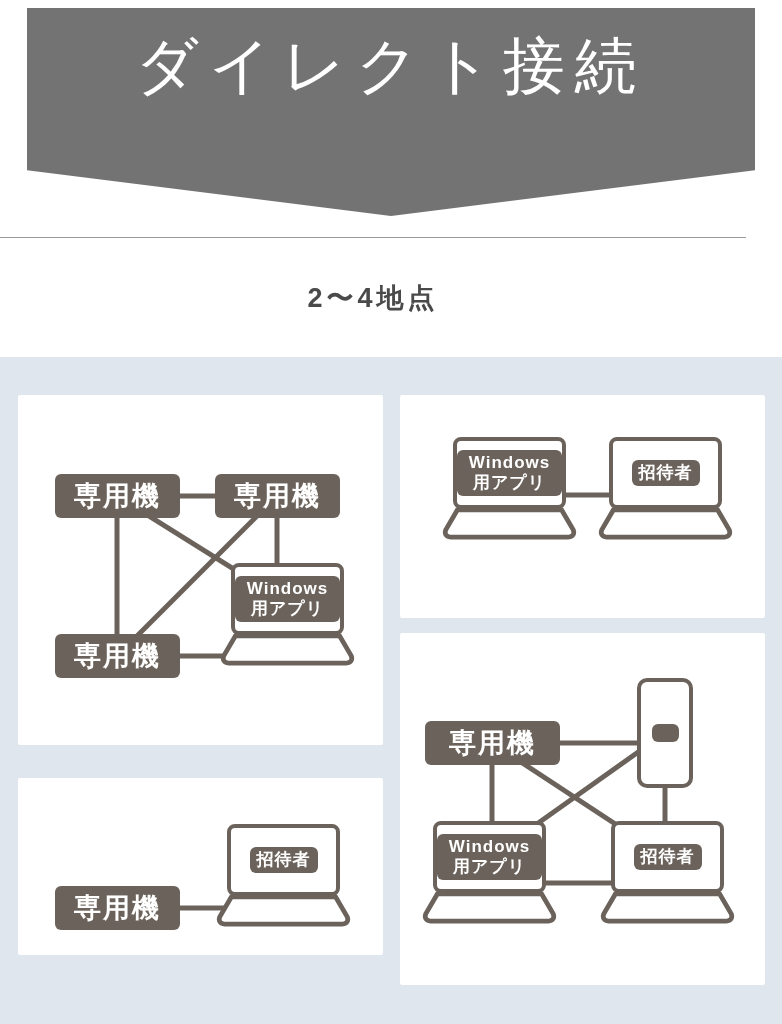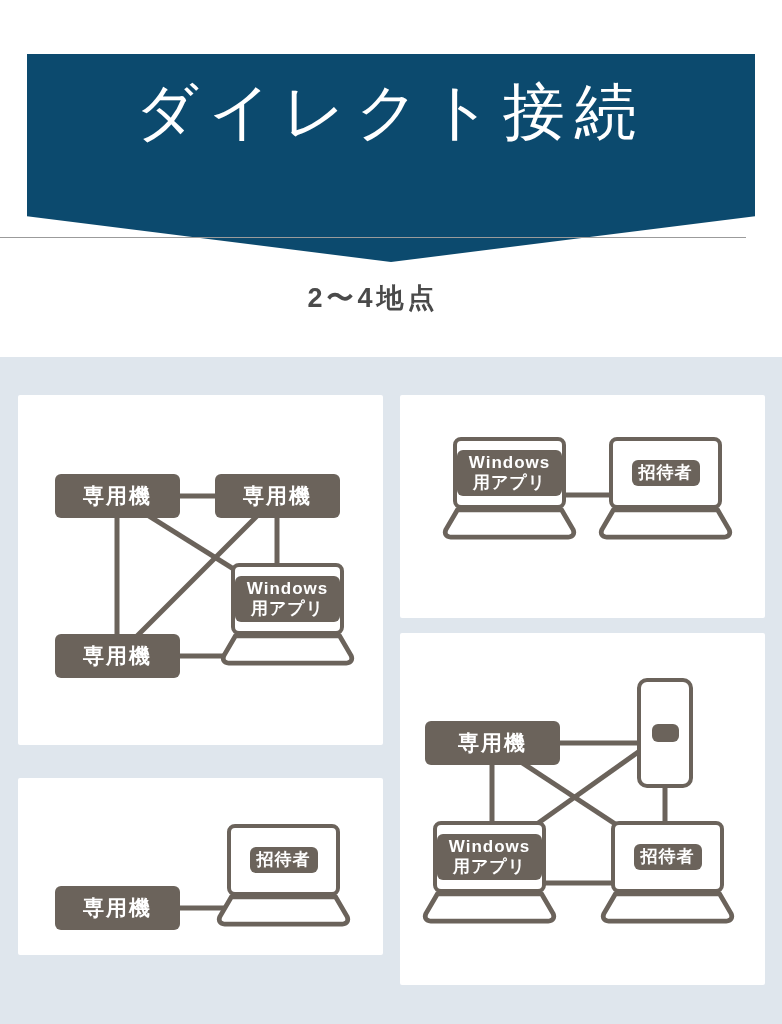--- a/index.html
+++ b/index.html
@@ -4,23 +4,22 @@
 <style>
   html,body{margin:0;padding:0;}
   body{
     width:782px;height:1024px;background:#ffffff;overflow:hidden;
     font-family:"Liberation Sans","DejaVu Sans",sans-serif;
     position:relative;
   }
   
   .banner{
     position:absolute;left:27px;top:8px;width:728px;height:208px;
-    background:#0c4a6e;color:#fff;text-align:center;
+    background:#737373;color:#fff;text-align:center;
     clip-path:polygon(0 0,100% 0,100% 78%,50% 100%,0 78%);
-    margin-top:46px;
   }
   .banner-title{
     font-family:"DejaVu Serif","Liberation Serif",serif;
     font-size:62px;font-weight:400;letter-spacing:10px;
     margin:0;padding-top:24px;line-height:1.1;
   }
   .banner-subtitle{
     font-size:23px;font-weight:bold;letter-spacing:3px;
     margin:14px 0 0 0;
   }
@@ -42,21 +41,21 @@
     position:absolute;background:#ffffff;border-radius:2px;
   }
   .panel svg.lines{position:absolute;left:0;top:0;pointer-events:none;}
   .panel svg.lines line{stroke:#6b635b;stroke-width:5;}
   
   .chip{
     background:#6b635b;color:#fff;font-weight:bold;border-radius:6px;
     display:flex;align-items:center;justify-content:center;text-align:center;
   }
   .node-box{
-    position:absolute;font-size:21px;letter-spacing:2px;
+    position:absolute;font-size:27px;letter-spacing:2px;
   }
   .laptop{position:absolute;}
   .laptop .screen{
     margin:0 11px;height:64px;background:#fff;border:4px solid #6b635b;
     border-radius:8px;display:flex;align-items:center;justify-content:center;
   }
   .laptop .screen .chip{
     font-size:17px;line-height:1.15;padding:3px 7px;max-width:98px;letter-spacing:1px;
   }
   .laptop svg.base{display:block;width:100%;height:34px;margin-top:-2px;}

